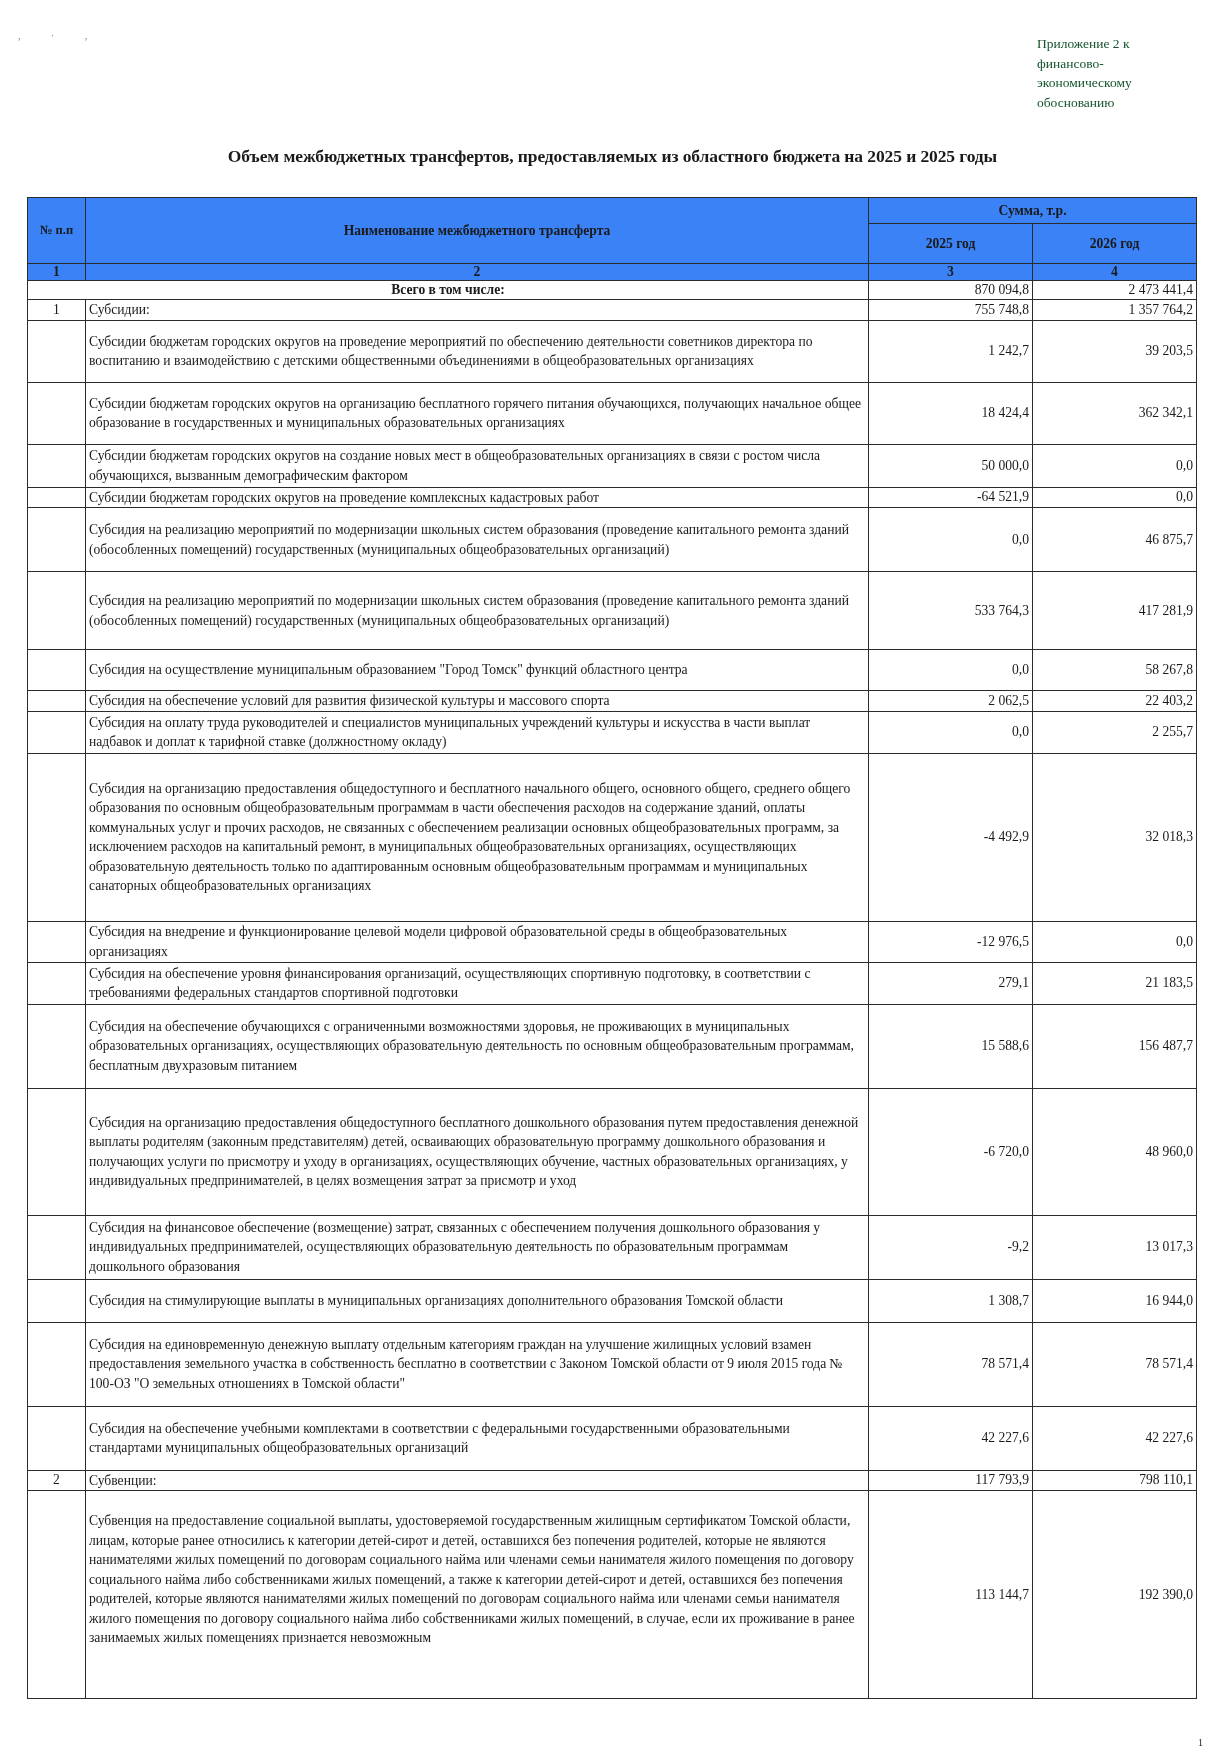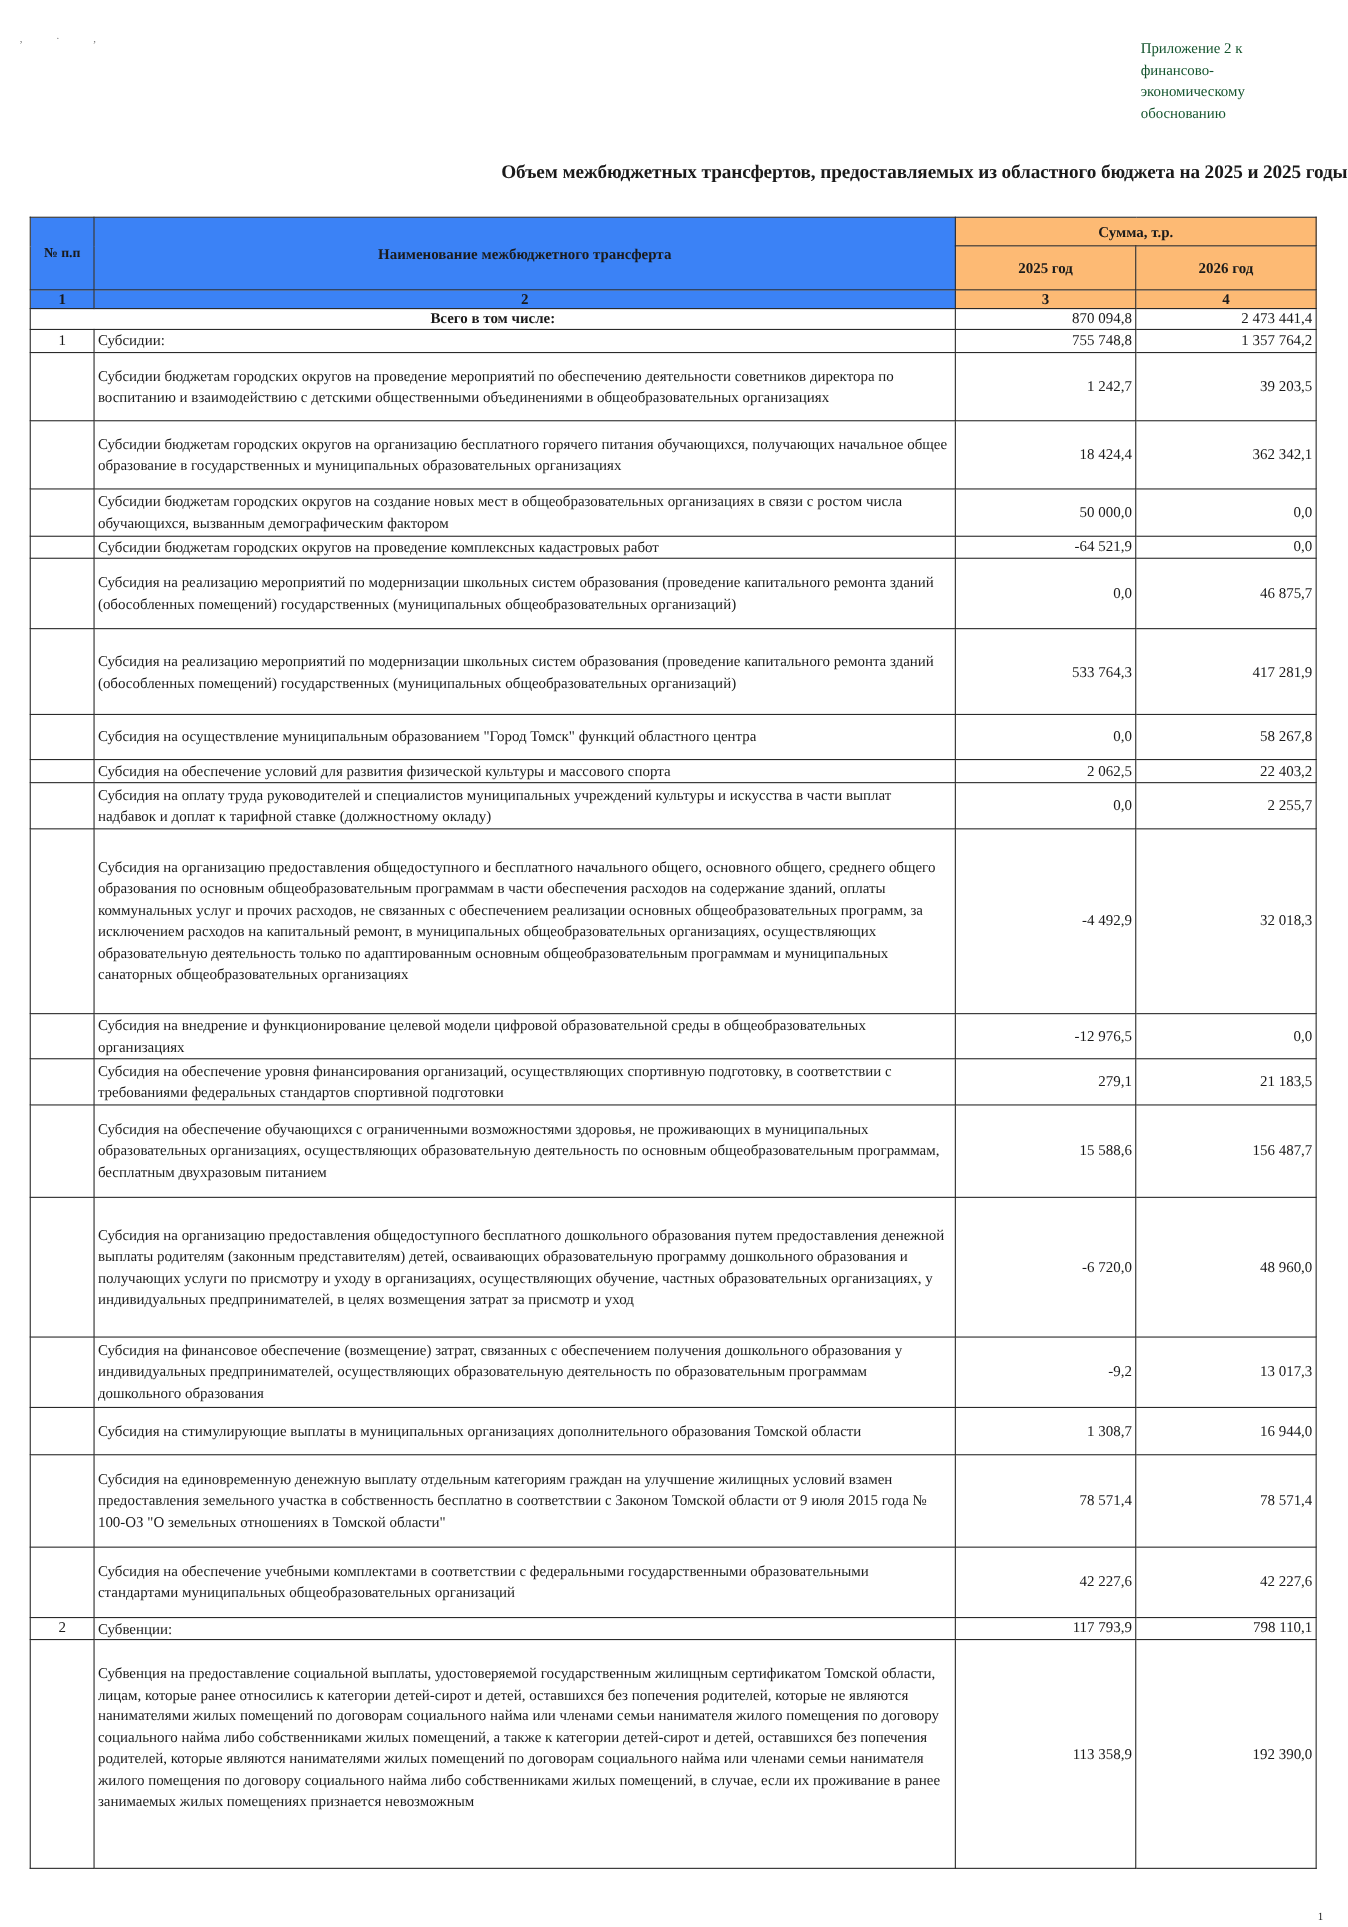--- a/index.html
+++ b/index.html
@@ -6,32 +6,32 @@
   body {
     width: 1225px; height: 1752px; position: relative; overflow: hidden;
     font-family: "Liberation Serif", "DejaVu Serif", serif; color: #1a1a1a;
   }
   .scan-marks { position: absolute; left: 18px; top: 30px; font-size: 10px; color: #777; letter-spacing: 14px; }
   .appendix {
     position: absolute; left: 1037px; top: 34px; width: 170px;
     font-size: 13.5px; line-height: 19.5px; color: #14532d;
   }
   .title {
-    position: absolute; left: 0; width: 1225px; top: 146px; text-align: right;
+    position: absolute; left: 0; width: 1225px; top: 146px; text-align: center;
     font-size: 17.5px; font-weight: bold; letter-spacing: -0.1px;
   }
   table.main {
     position: absolute; left: 27px; top: 197px; width: 1169px;
     border-collapse: collapse; table-layout: fixed; font-size: 13.6px;
   }
   table.main td, table.main th {
     border: 1.4px solid #2a2a2a; padding: 0 3px; vertical-align: middle;
   }
   .hdr { background: #3b82f6; font-weight: bold; text-align: center; }
-  .hdr-light { background: #fdba74; }
+  .hdr-light { background: #3b82f6; }
   .num-col { text-align: center; }
   .name { text-align: left; line-height: 19.5px; padding: 0 3px 0 3px; margin-top: 25px; }
   .val { text-align: right; padding-right: 3px; }
   .bold { font-weight: normal; }
   .page-num { position: absolute; left: 1198px; top: 1737px; font-size: 10px; }
   .total-label { text-align: center; font-weight: bold; padding-left: 2px; }
 </style>
 </head>
 <body>
 
@@ -195,19 +195,19 @@
 
     <tr style="height:19px">
       <td class="num-col bold">2</td>
       <td class="name bold">Субвенции:</td>
       <td class="val bold">117 793,9</td>
       <td class="val bold">798 110,1</td>
     </tr>
     <tr style="height:208px">
       <td></td>
       <td class="name" style="vertical-align:top;padding-top:20px;"> Субвенция на предоставление социальной выплаты, удостоверяемой государственным жилищным сертификатом Томской области, лицам, которые ранее относились к категории детей-сирот и детей, оставшихся без попечения родителей, которые не являются нанимателями жилых помещений по договорам социального найма или членами семьи нанимателя жилого помещения по договору социального найма либо собственниками жилых помещений, а также к категории детей-сирот и детей, оставшихся без попечения родителей, которые являются нанимателями жилых помещений по договорам социального найма или членами семьи нанимателя жилого помещения по договору социального найма либо собственниками жилых помещений, в случае, если их проживание в ранее занимаемых жилых помещениях признается невозможным</td>
-      <td class="val">113 358,9</td>
+      <td class="val">113 144,7</td>
       <td class="val">192 390,0</td>
     </tr>
   </tbody>
 </table>
 
 <div class="page-num">1</div>
 
 </body></html>

